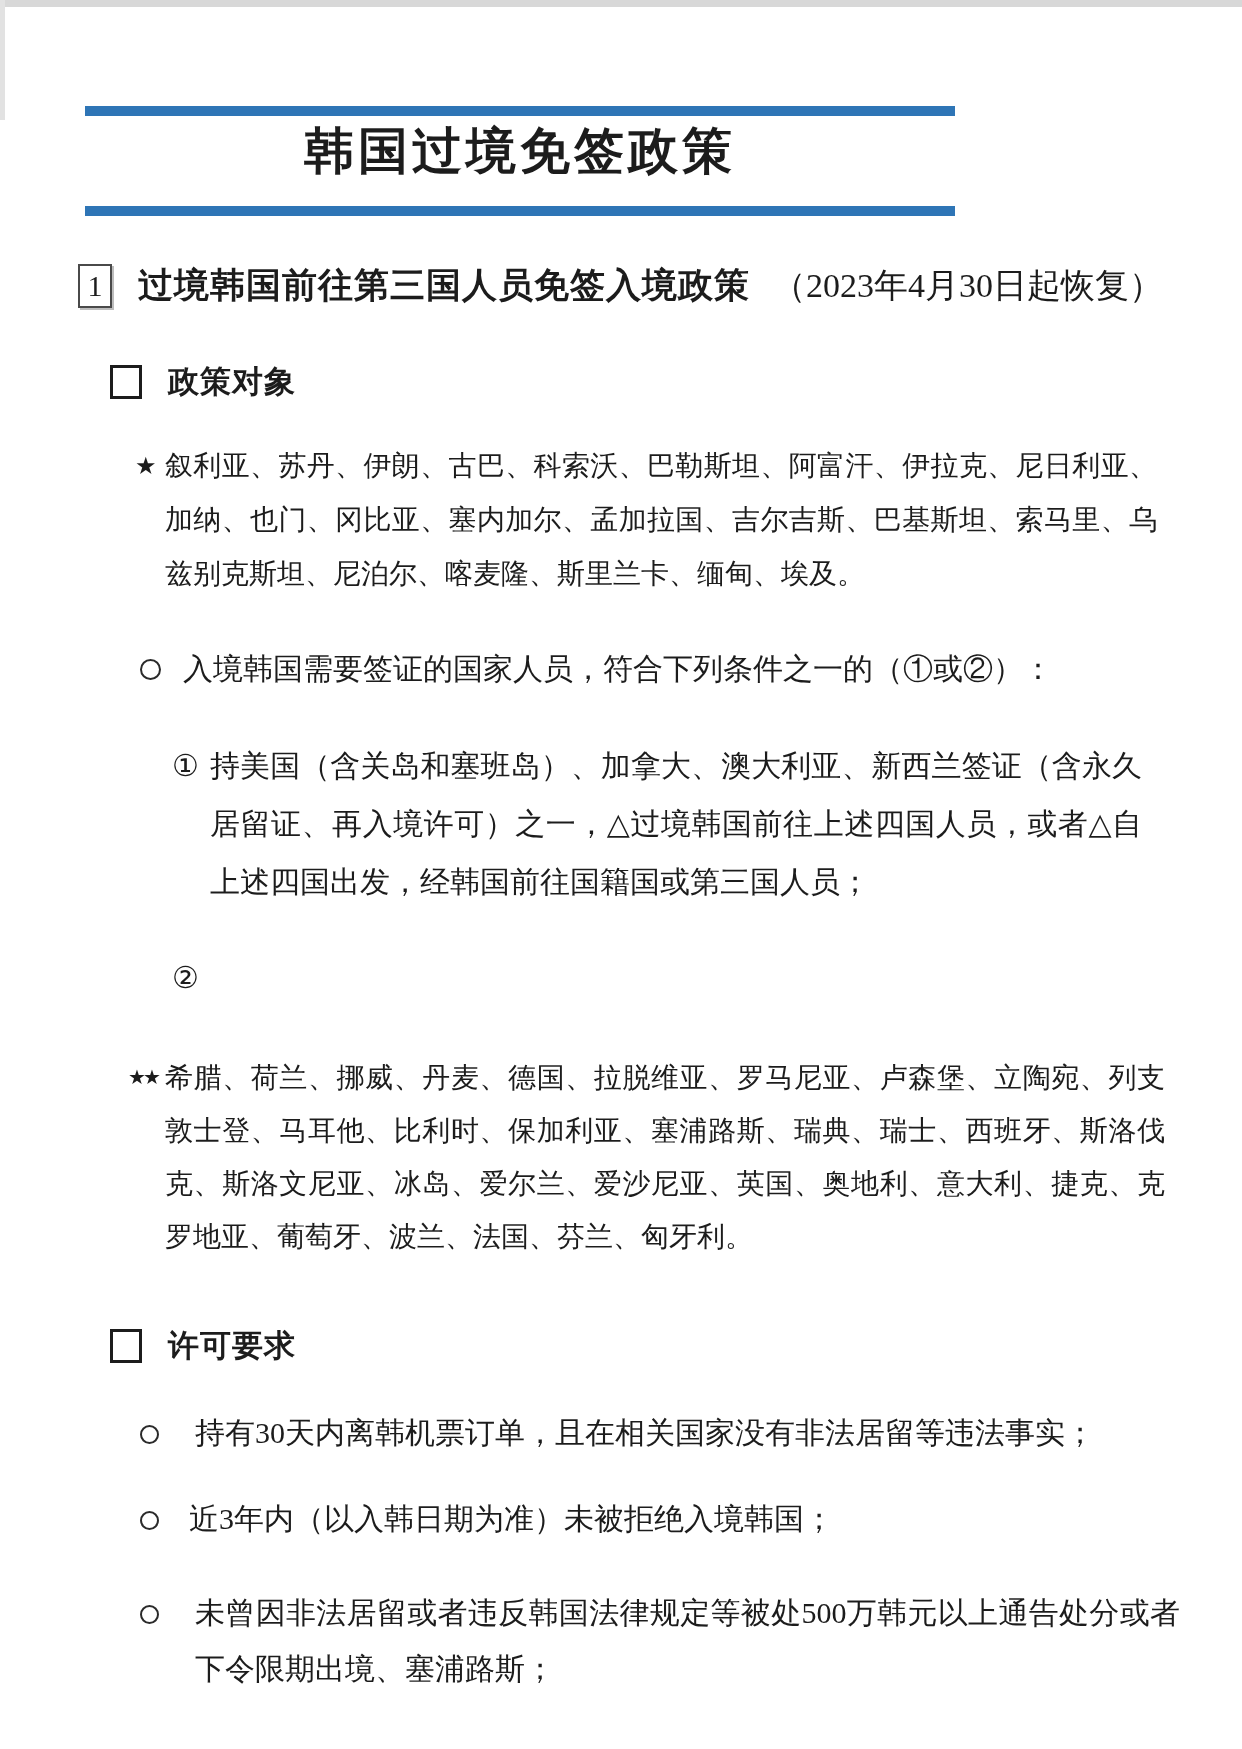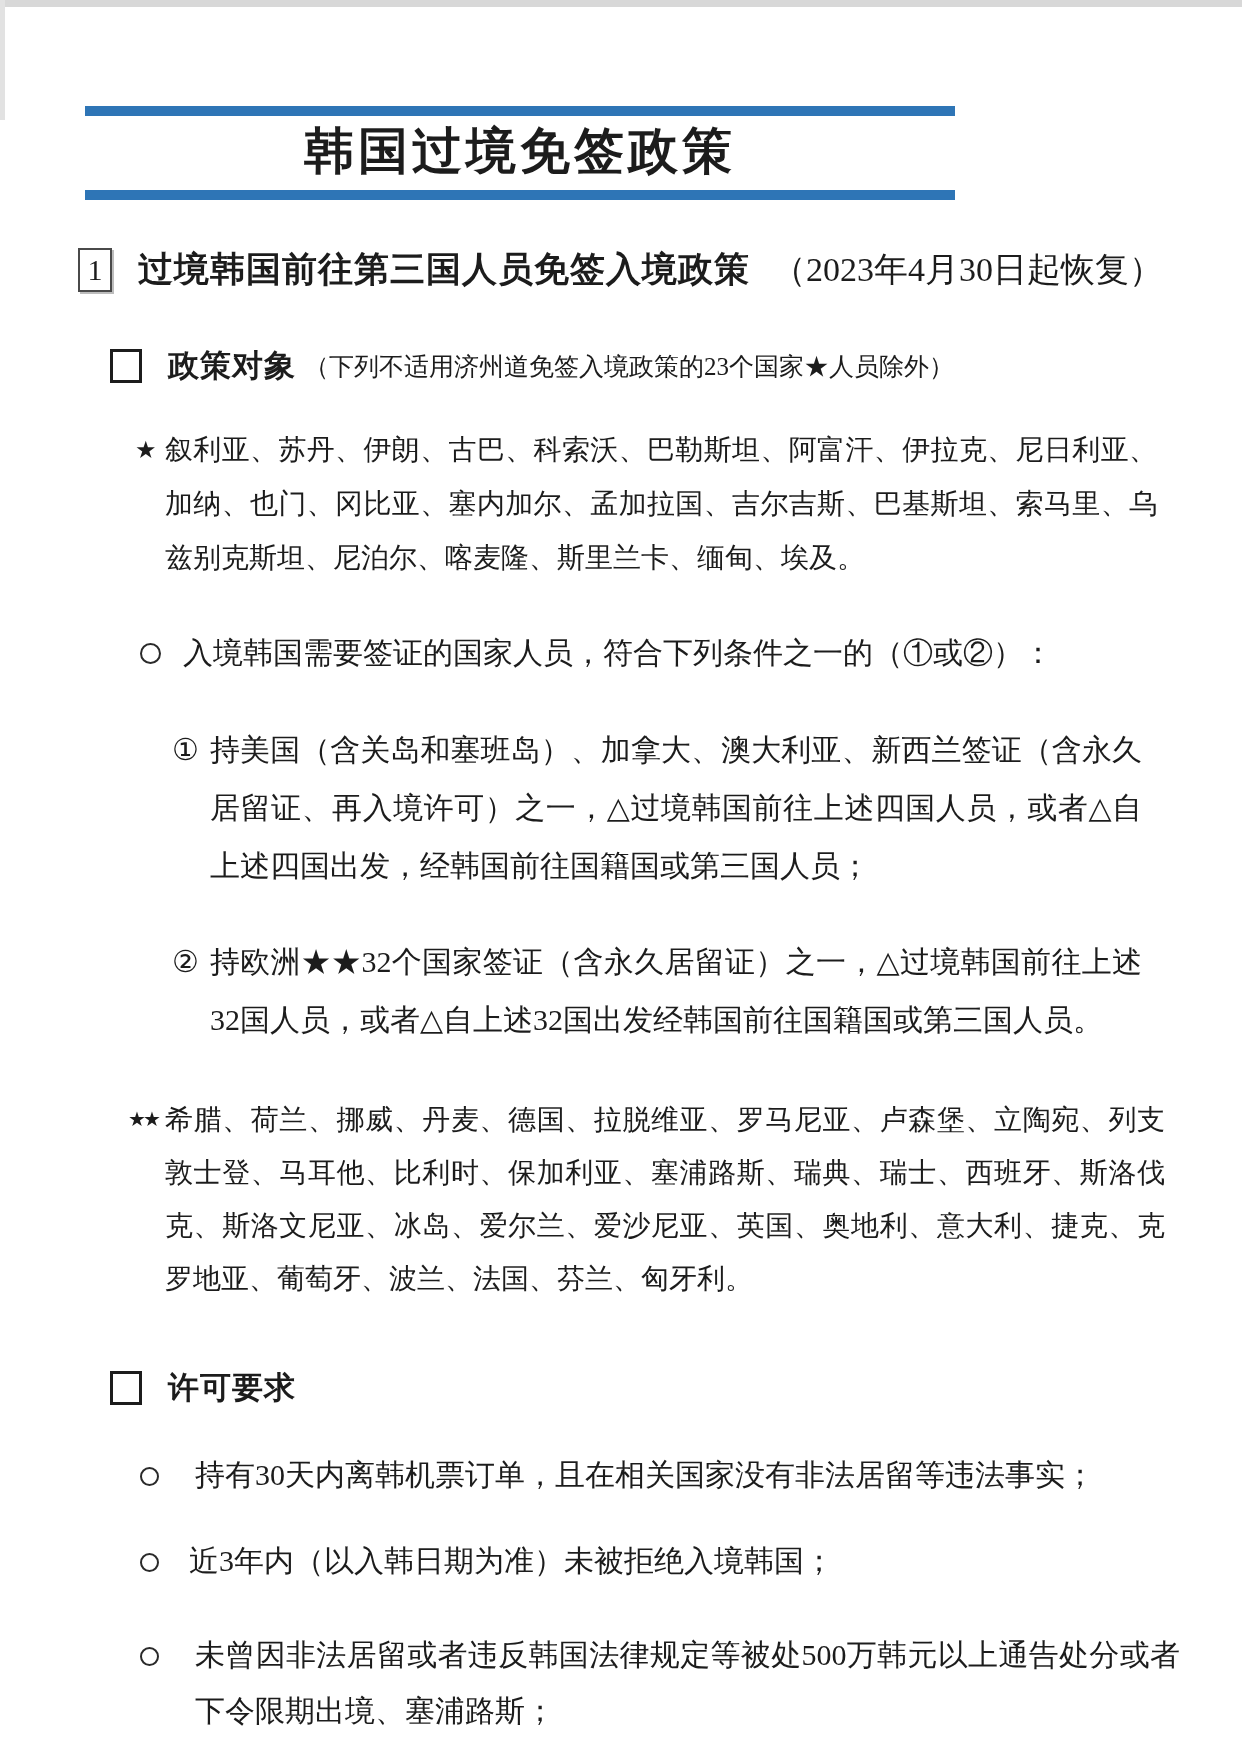--- a/index.html
+++ b/index.html
@@ -13,21 +13,21 @@
   }
   .scan-edge-top { position:absolute; top:0; left:0; width:1242px; height:7px; background:#d8d8d8; }
   .scan-edge-left { position:absolute; top:0; left:0; width:5px; height:120px; background:#e2e2e2; }
 
   
   .title-block {
     margin: 106px 287px 0 85px; 
     border-top: 10px solid var(--accent);
     border-bottom: 10px solid var(--accent);
     text-align: center;
-    padding: 4px 0 8px 0;
+    padding: 4px 0 24px 0;
   }
   .title-block h1 {
     margin: 0;
     font-size: 50px;
     line-height: 62px;
     font-weight: 700;
     letter-spacing: 4px;
   }
 
   
@@ -106,41 +106,39 @@
 
 <div class="sec1">
   <span class="num-box">1</span>
   <span class="heading">过境韩国前往第三国人员免签入境政策</span>
   <span class="date-note">（2023年4月30日起恢复）</span>
 </div>
 
 <div class="sq-row" style="margin-top:52px;">
   <span class="sq-box"></span>
   <span class="label">政策对象</span>
-  <span class="note">（下列不适用济州道免签入境政策的23个国家★人员除外）</span>
 </div>
 
 <div class="hang star-row">
   <span class="marker">★</span>
   <p>叙利亚、苏丹、伊朗、古巴、科索沃、巴勒斯坦、阿富汗、伊拉克、尼日利亚、加纳、也门、冈比亚、塞内加尔、孟加拉国、吉尔吉斯、巴基斯坦、索马里、乌兹别克斯坦、尼泊尔、喀麦隆、斯里兰卡、缅甸、埃及。</p>
 </div>
 
 <div class="hang circle-row">
   <span class="circle-marker"></span>
   <p>入境韩国需要签证的国家人员，符合下列条件之一的（①或②）：</p>
 </div>
 
 <div class="hang cond-row">
   <span class="marker">①</span>
   <p>持美国（含关岛和塞班岛）、加拿大、澳大利亚、新西兰签证（含永久居留证、再入境许可）之一，△过境韩国前往上述四国人员，或者△自上述四国出发，经韩国前往国籍国或第三国人员；</p>
 </div>
 
 <div class="hang cond-row" style="margin-top:38px;">
   <span class="marker">②</span>
-  <p>持欧洲★★32个国家签证（含永久居留证）之一，△过境韩国前往上述32国人员，或者△自上述32国出发经韩国前往国籍国或第三国人员。</p>
 </div>
 
 <div class="hang dstar-row">
   <span class="marker">★★</span>
   <p>希腊、荷兰、挪威、丹麦、德国、拉脱维亚、罗马尼亚、卢森堡、立陶宛、列支敦士登、马耳他、比利时、保加利亚、塞浦路斯、瑞典、瑞士、西班牙、斯洛伐克、斯洛文尼亚、冰岛、爱尔兰、爱沙尼亚、英国、奥地利、意大利、捷克、克罗地亚、葡萄牙、波兰、法国、芬兰、匈牙利。</p>
 </div>
 
 <div class="sq-row permit-title">
   <span class="sq-box"></span>
   <span class="label">许可要求</span>

